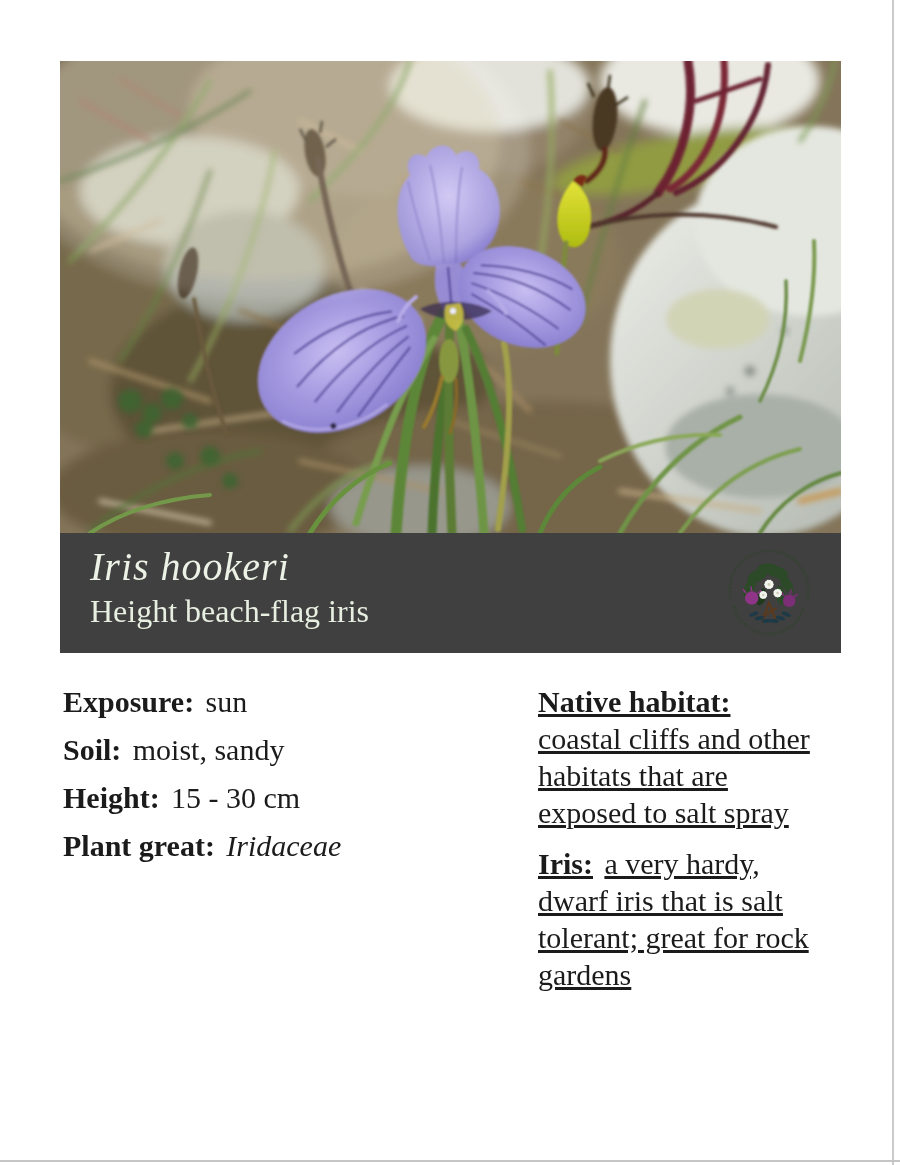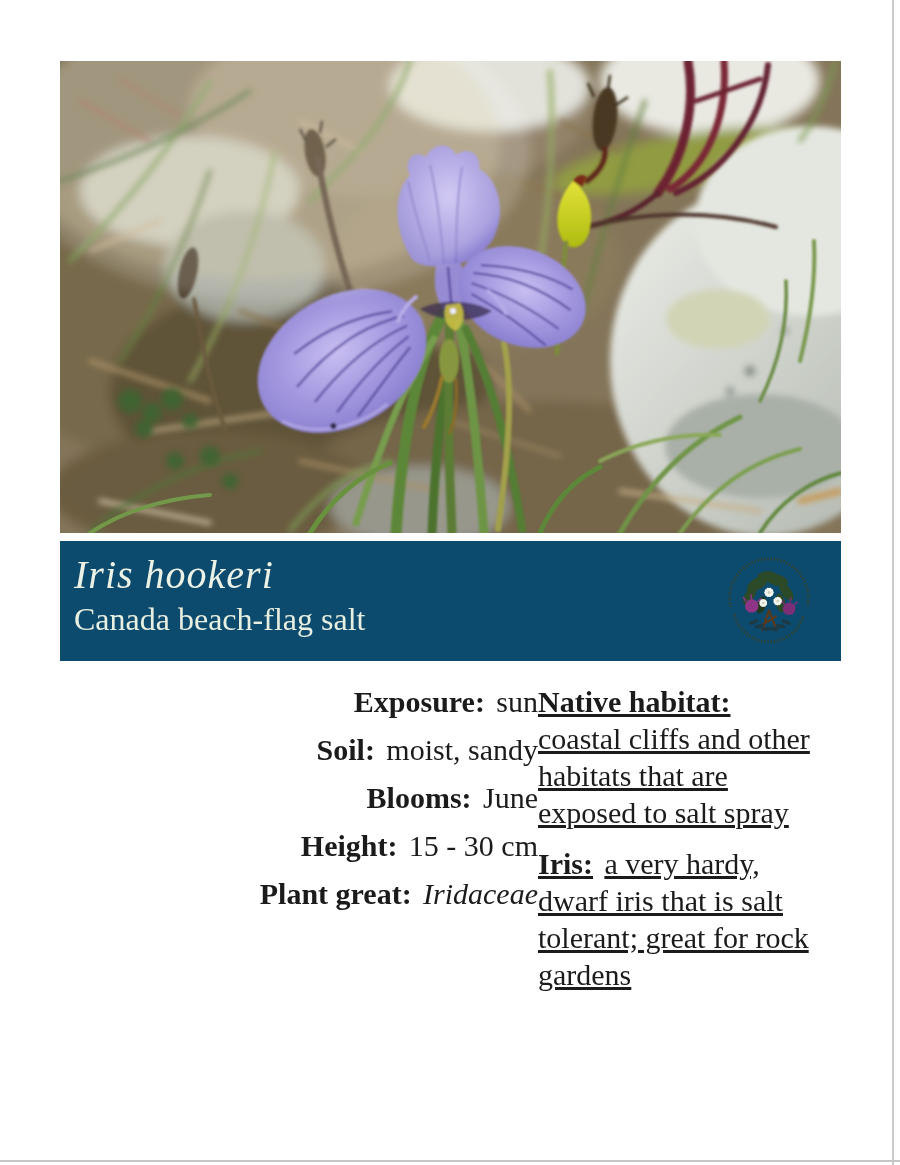--- a/index.html
+++ b/index.html
@@ -8,33 +8,33 @@
     font-family:"Liberation Serif","DejaVu Serif",serif;color:#1b1b1b;overflow:hidden;
   }
   .edge-right{position:absolute;top:0;right:6px;width:2px;height:1165px;background:#cbcbcb;}
   .edge-bottom{position:absolute;left:0;top:1160px;width:900px;height:2px;background:#c5c5c5;}
 
   .photo{position:absolute;left:60px;top:61px;width:781px;height:472px;overflow:hidden;}
   .photo svg{display:block;width:781px;height:472px;}
 
   .banner{
     position:absolute;left:60px;top:533px;width:781px;height:120px;
-    background:#0c4a6e;box-sizing:border-box;padding:10px 14px;margin-top:8px;
+    background:#404040;box-sizing:border-box;padding:10px 30px;
   }
   .banner-title{
     margin:0;font-style:italic;font-weight:400;font-size:40px;line-height:1.18;
     color:#ecf2e6;letter-spacing:1px;
   }
   .banner-subtitle{
     margin:4px 0 0 0;font-size:32px;line-height:1.1;font-weight:400;color:#e7efe1;
   }
   .logo{position:absolute;top:14px;right:24px;width:96px;height:96px;}
 
   .details{position:absolute;left:63px;top:683px;display:flex;}
-  .col-left{width:475px;text-align:right;}
+  .col-left{width:475px;}
   .col-right{width:285px;}
   .spec-row{margin:0 0 11px 0;font-size:30px;line-height:37px;}
   .spec-label{font-weight:700;margin-right:0.38em;}
   .para{margin:0;font-size:30px;line-height:37px;text-decoration:underline;}
   .para-habitat{margin-bottom:14px;}
   .label-block{display:block;}
   .italic{font-style:italic;}
 </style>
 </head>
 <body>
@@ -222,21 +222,21 @@
       </g>
 
       <g filter="url(#b6)">
         <ellipse cx="210" cy="90" rx="260" ry="150" fill="#ffffff" opacity="0.18"></ellipse>
       </g>
     </svg>
   </div>
 
   <div class="banner">
     <h1 class="banner-title">Iris hookeri</h1>
-    <h2 class="banner-subtitle">Canada beach-flag salt</h2>
+    <h2 class="banner-subtitle">Height beach-flag iris</h2>
 
     <svg class="logo" viewBox="0 0 100 100" aria-hidden="true">
 
       <path d="M 10,54 A 41 41 0 1 1 90,54" fill="none" stroke="#33432f" stroke-width="3" stroke-dasharray="1.7 1.7" opacity="0.85"></path>
       <path d="M 14,62 A 37 37 0 0 0 86,62" fill="none" stroke="#33432f" stroke-width="3" stroke-dasharray="1.7 1.7" opacity="0.85"></path>
 
       <g fill="#2c4a28">
         <ellipse cx="38" cy="30" rx="12" ry="6" transform="rotate(-30 38 30)"></ellipse>
         <ellipse cx="58" cy="26" rx="12" ry="6" transform="rotate(15 58 26)"></ellipse>
         <ellipse cx="30" cy="42" rx="11" ry="5" transform="rotate(-60 30 42)"></ellipse>
@@ -298,23 +298,20 @@
 
   <div class="details">
     <div class="col-left">
       <p class="spec-row">
         <span class="spec-label">Exposure:</span><span>sun</span>
       </p>
       <p class="spec-row">
         <span class="spec-label">Soil:</span><span>moist, sandy</span>
       </p>
       <p class="spec-row">
-        <span class="spec-label">Blooms:</span><span>June</span>
-      </p>
-      <p class="spec-row">
         <span class="spec-label">Height:</span><span>15 - 30 cm</span>
       </p>
       <p class="spec-row">
         <span class="spec-label">Plant great:</span><span class="italic">Iridaceae</span>
       </p>
     </div>
 
     <div class="col-right">
       <p class="para para-habitat">
         <span class="spec-label label-block">Native habitat:</span><span>coastal cliffs and other habitats that are exposed to salt spray</span>

